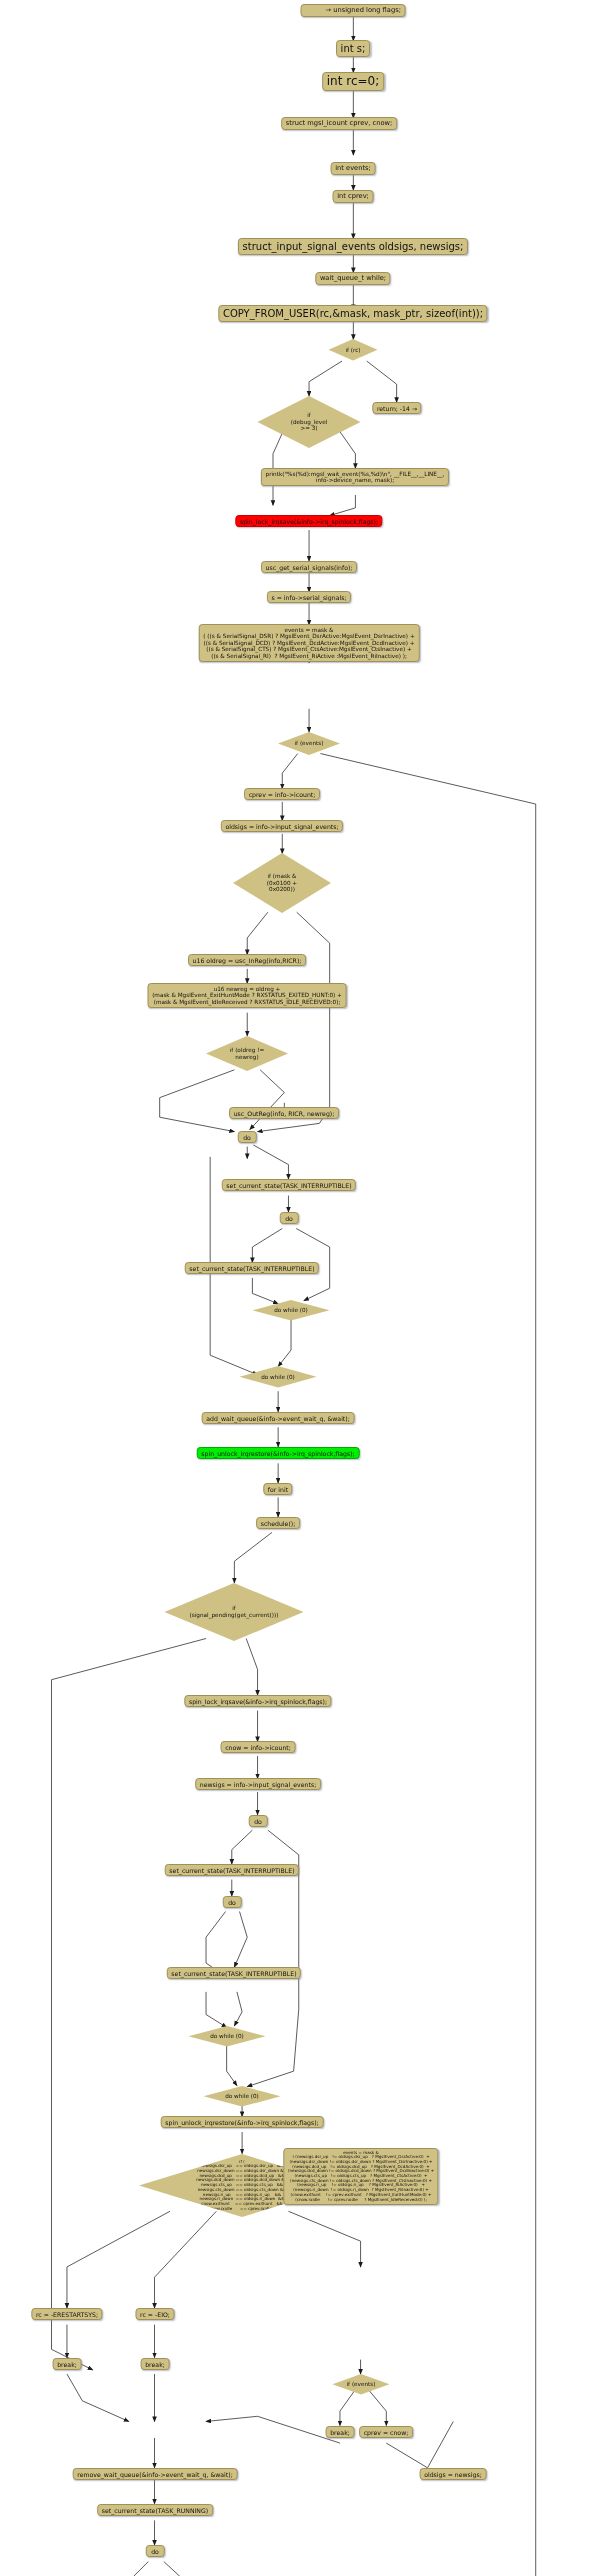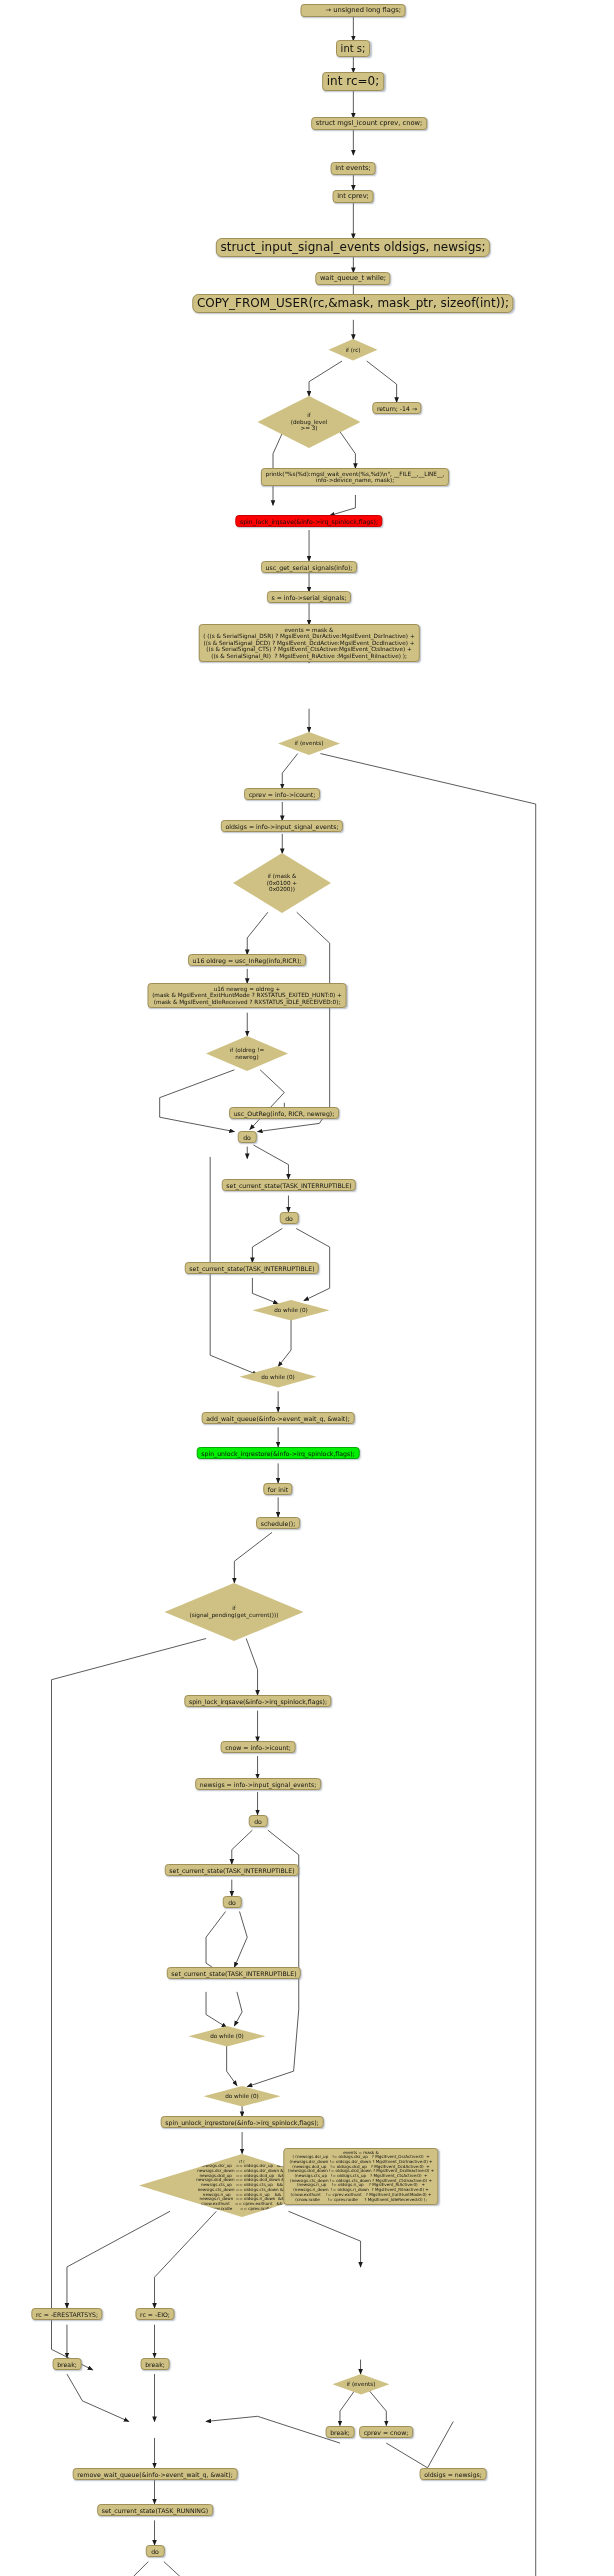--- a/index.html
+++ b/index.html
@@ -157,26 +157,26 @@
       <line x1="290" y1="6212" x2="290" y2="6270" marker-end="url(#ah)"></line>
       <path d="M290,6300 L320,6330 L330,6348" marker-end="url(#ah)"></path>
       <path d="M400,6280 L380,6330 L350,6350" marker-end="url(#ah)"></path>
       <line x1="330" y1="6372" x2="330" y2="6410" marker-end="url(#ah)"></line>
     </g>
   </svg>
 
   <div class="node" style="left:353px;top:4.1px;font-size:6.7px;padding-left:24px;">→ unsigned long flags;</div>
   <div class="node" style="left:353px;top:40px;font-size:10px;">int s;</div>
   <div class="node" style="left:353px;top:72px;font-size:12px;">int rc=0;</div>
-  <div class="node" style="left:369px;top:117px;font-size:6.7px;">struct mgsl_icount cprev, cnow;</div>
+  <div class="node" style="left:339px;top:117px;font-size:6.7px;">struct mgsl_icount cprev, cnow;</div>
   <div class="node" style="left:353px;top:155px;font-size:6.7px;margin-top:7px;">int events;</div>
   <div class="node" style="left:353px;top:190px;font-size:6.7px;">int cprev;</div>
-  <div class="node" style="left:353px;top:238px;font-size:12px;border-radius:6px;">struct_input_signal_events oldsigs, newsigs;</div>
+  <div class="node" style="left:353px;top:238px;font-size:10px;">struct_input_signal_events oldsigs, newsigs;</div>
   <div class="node" style="left:353px;top:272px;font-size:6.7px;">wait_queue_t while;</div>
-  <div class="node" style="left:353px;top:294px;font-size:12px;border-radius:6px;">COPY_FROM_USER(rc,&amp;mask, mask_ptr, sizeof(int));</div>
+  <div class="node" style="left:353px;top:305px;font-size:10px;">COPY_FROM_USER(rc,&amp;mask, mask_ptr, sizeof(int));</div>
 
   <div class="diamond" style="left:353px;top:339px;width:49px;height:21.6px;font-size:5.7px;">if (rc)</div>
   <div class="node" style="left:397px;top:402px;font-size:6.2px;">return; -14 →</div>
   <div class="diamond" style="left:309px;top:396px;width:103px;height:52px;font-size:5.7px;">if
 (debug_level
 &gt;= 3)</div>
   <div class="node" style="left:355px;top:468px;font-size:5.7px;">printk("%s(%d):mgsl_wait_event(%s,%d)\n", __FILE__,__LINE__,
 info-&gt;device_name, mask);</div>
 
   <div class="node red" style="left:309px;top:515px;font-size:6.2px;">spin_lock_irqsave(&amp;info-&gt;irq_spinlock,flags);</div>

